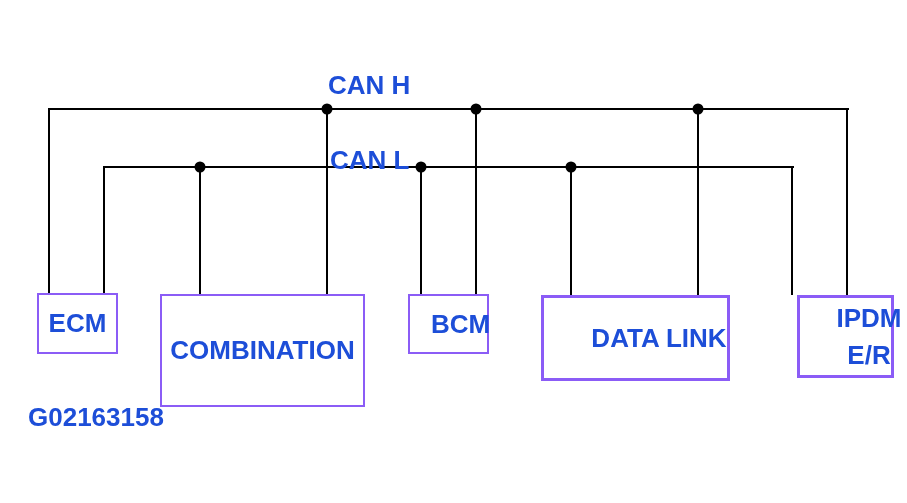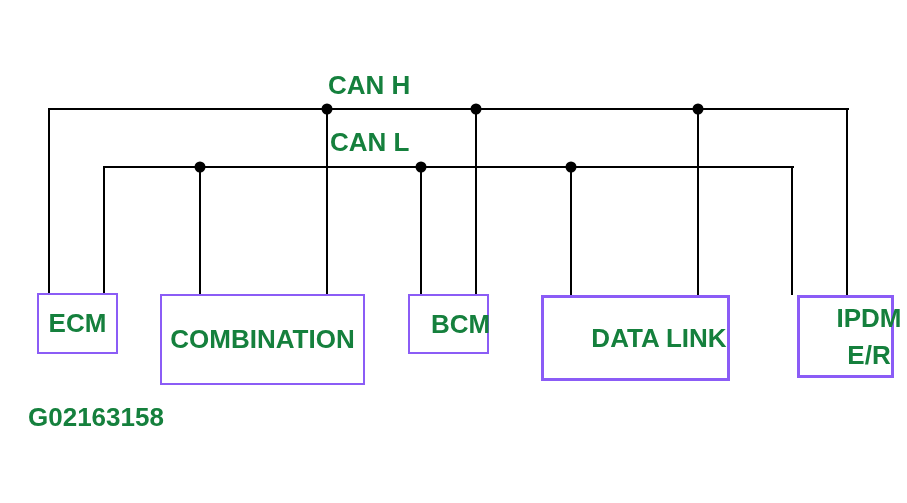--- a/index.html
+++ b/index.html
@@ -1,21 +1,21 @@
 <!DOCTYPE html>
 <html><head>
 <meta charset="utf-8">
 <style>
   html, body { margin: 0; padding: 0; background: #ffffff; }
   .canvas {
     position: relative;
     width: 907px;
     height: 503px;
     background: #ffffff;
-    color: #15803d;
+    color: #1d4ed8;
     font-family: "Liberation Sans", sans-serif;
     overflow: hidden;
   }
   .hline { position: absolute; height: 2px; background: #000; }
   .vline { position: absolute; width: 2px;  background: #000; }
   .dot {
     position: absolute;
     width: 11px; height: 11px;
     background: #000;
     border-radius: 50%;
@@ -59,24 +59,24 @@
   #wire-ipdm-h  { left: 846px; top: 108px; height: 187px; }
 
   #dot-h-1 { left: 327px; top: 109px; }
   #dot-h-2 { left: 476px; top: 109px; }
   #dot-h-3 { left: 698px; top: 109px; }
   #dot-l-1 { left: 200px; top: 167px; }
   #dot-l-2 { left: 421px; top: 167px; }
   #dot-l-3 { left: 571px; top: 167px; }
 
   #label-can-h { left: 328px; top: 70px; }
-  #label-can-l { left: 330px; top: 127px; }
+  #label-can-l { left: 330px; top: 145px; }
 
   #node-ecm  { left: 37px;  top: 293px; width: 81px;  height: 61px; }
-  #node-cm   { left: 160px; top: 294px; width: 205px; height: 91px; }
+  #node-cm   { left: 160px; top: 294px; width: 205px; height: 113px; }
   #node-bcm  { left: 408px; top: 294px; width: 81px;  height: 60px; padding-left: 24px; }
   #node-dlc  { left: 541px; top: 295px; width: 189px; height: 86px; }
   #node-ipdm { left: 797px; top: 295px; width: 97px;  height: 83px; }
 
   #figure-caption { left: 28px; top: 402px; }
 </style>
 </head>
 <body>
 
 <div class="canvas">

